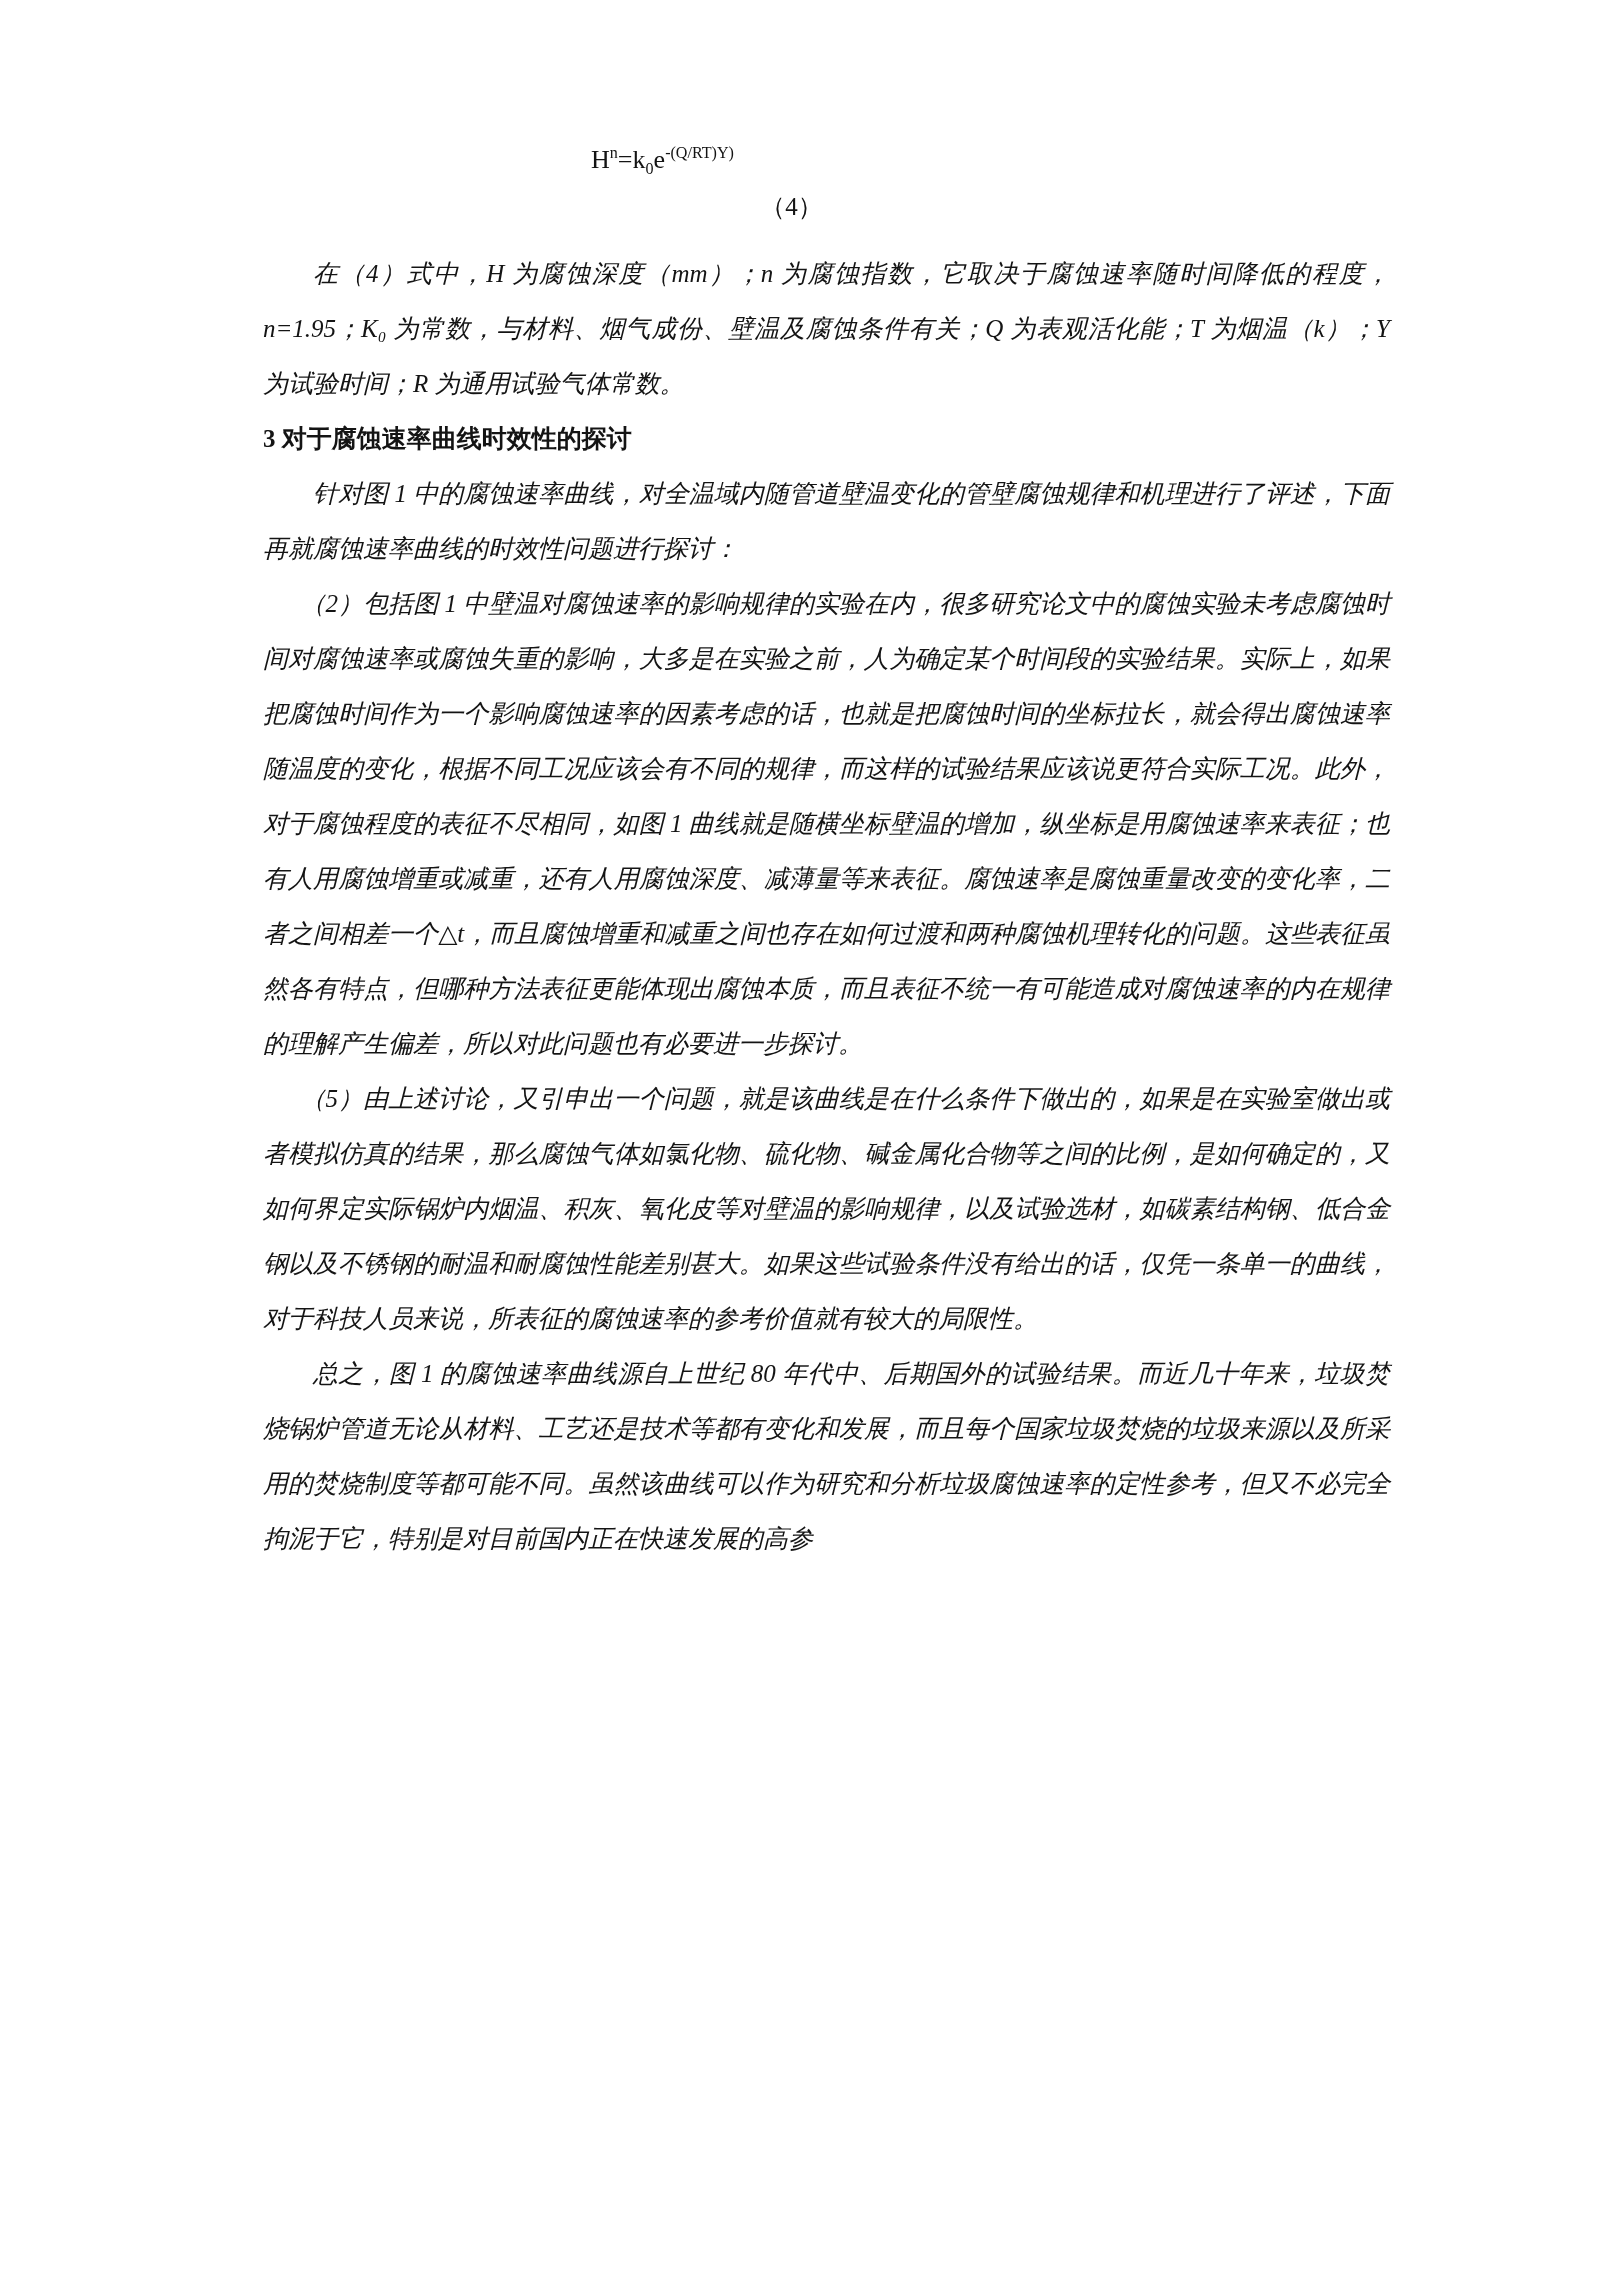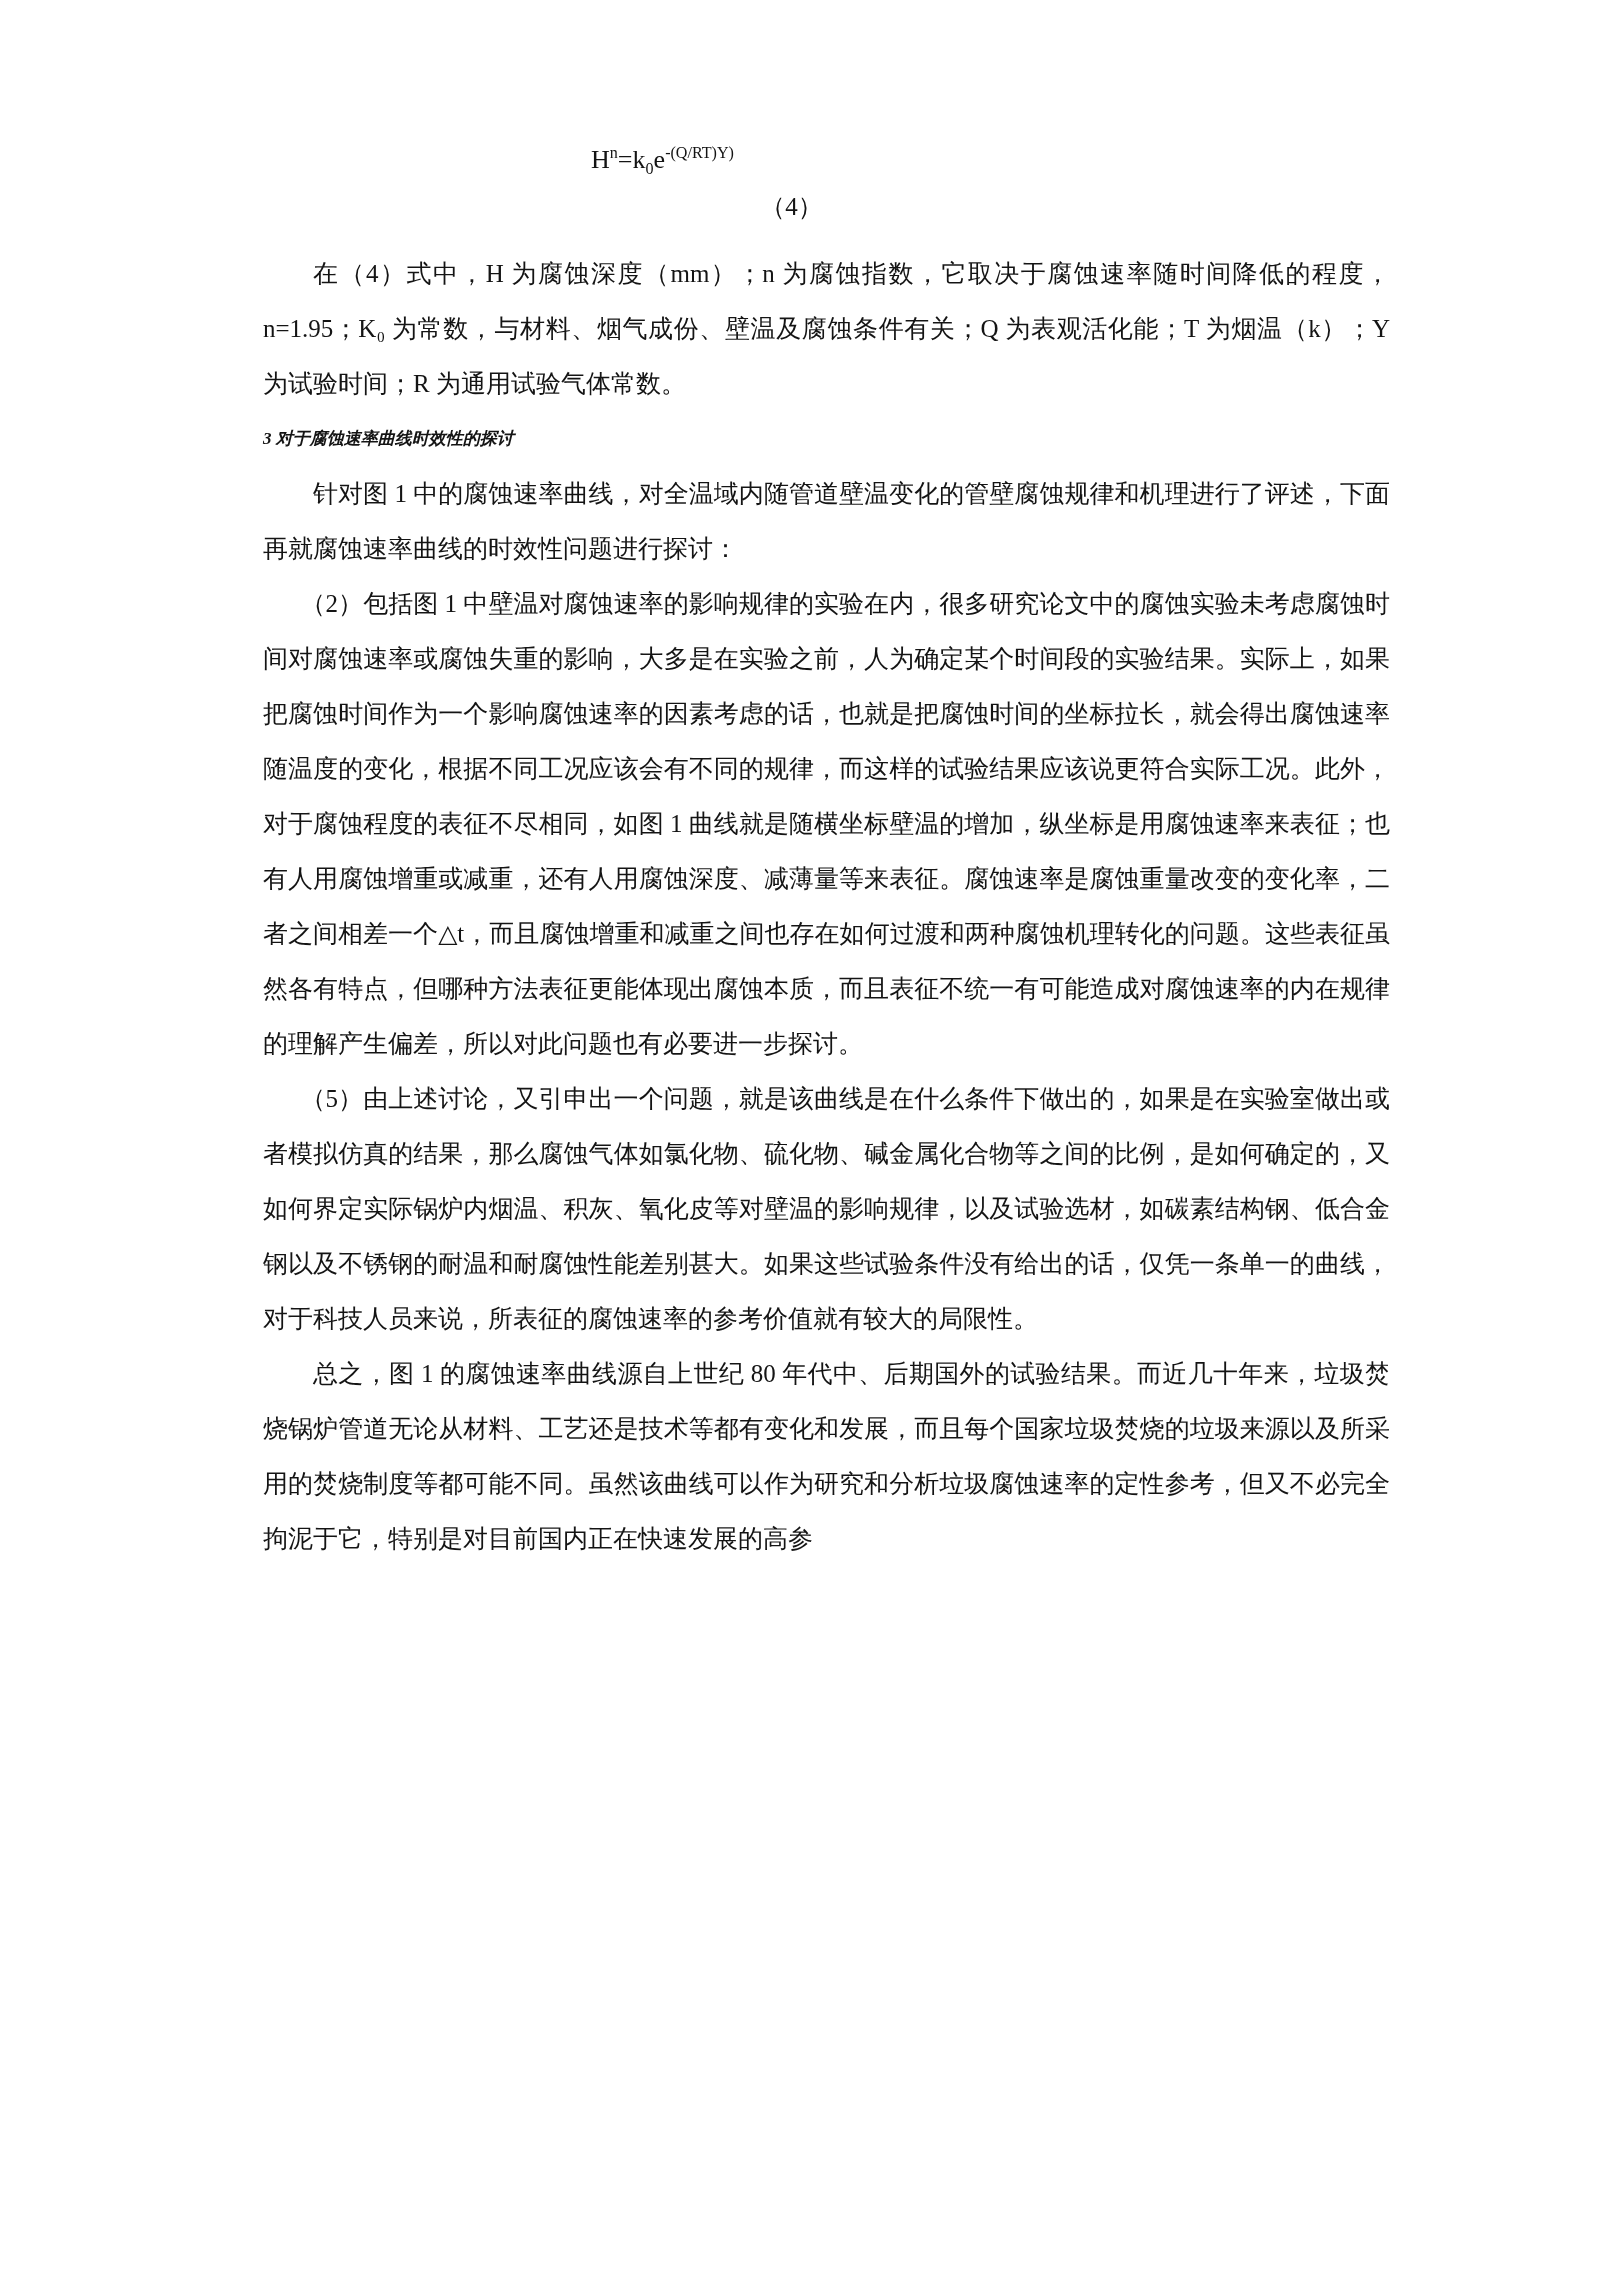--- a/index.html
+++ b/index.html
@@ -44,31 +44,31 @@
     line-height: 0;
   }
   sub.eq-sub {
     font-size: 0.62em;
     vertical-align: sub;
     line-height: 0;
   }
   p.body-para {
     margin: 0;
     text-indent: 2em;
+    font-style: italic;
   }
   p.body-para.numbered {
     text-indent: 1.5em;
   }
   h3.section-heading {
     margin: 0;
-    font-size: 17px;
+    font-size: 25px;
     font-weight: bold;
     line-height: 55px;
     text-indent: 0;
-    font-style: italic;
   }
 </style>
 </head>
 <body>
 
 <div class="page">
 
   <div class="equation-block">
     <span class="equation-line"><span>H</span><sup class="eq-sup">n</sup><span>=k</span><sub class="eq-sub">0</sub><span>e</span><sup class="eq-sup">-(Q/RT)Y)</sup></span>
     <span class="equation-number-line">（4）</span>

